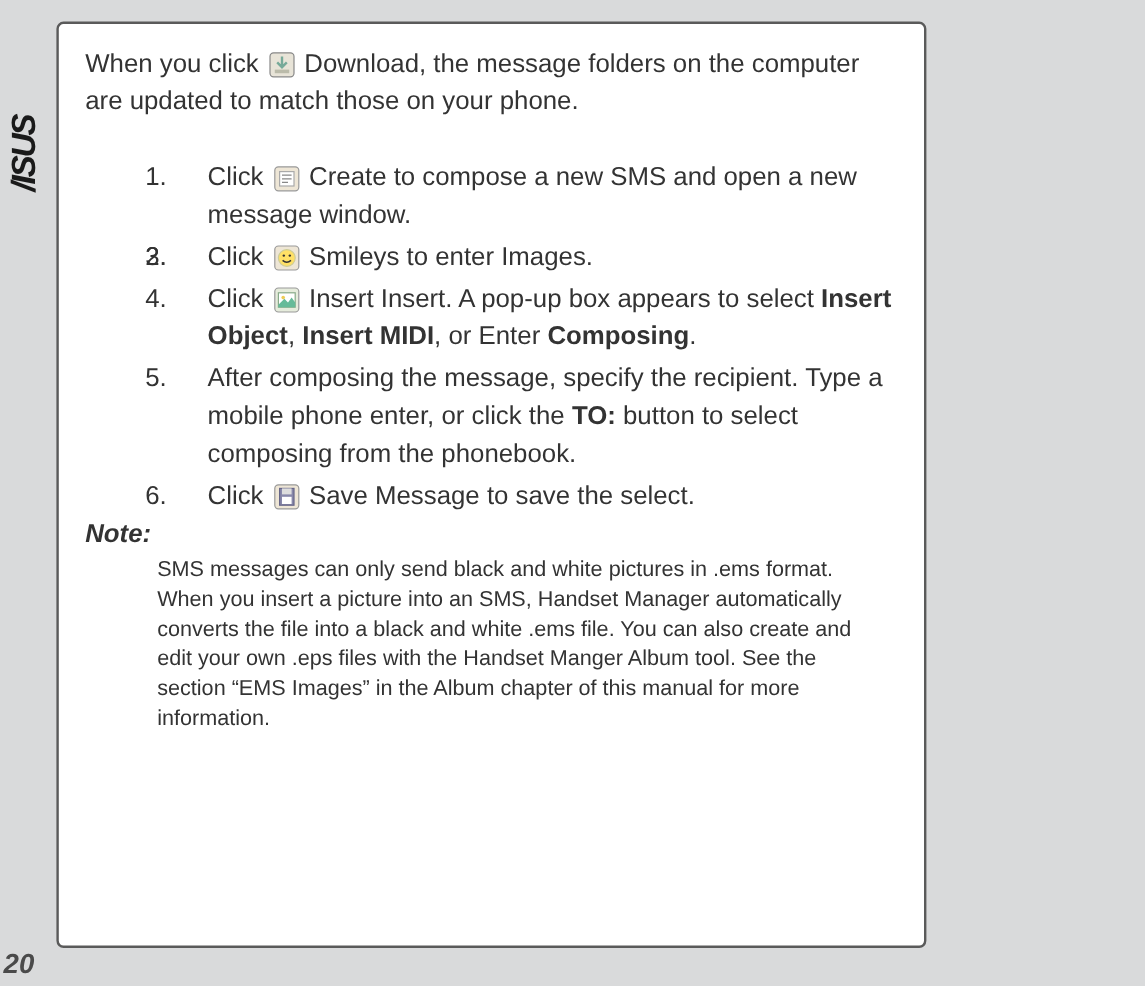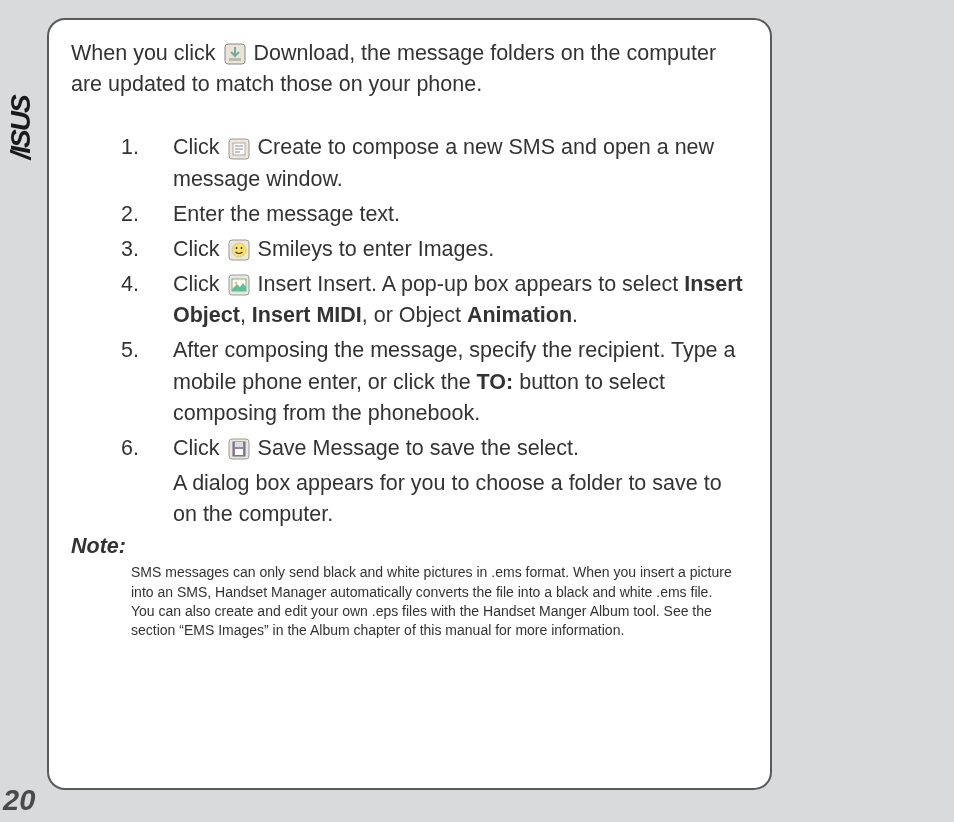--- a/index.html
+++ b/index.html
@@ -15,21 +15,21 @@
       position: relative;
     }
     .page-container {
       position: absolute;
       left: 47px;
       top: 18px;
       width: 725px;
       height: 772px;
       background: #fff;
       border: 2px solid #5a5a5a;
-      border-radius: 18px;
+      border-radius: 6px;
       padding: 18px 22px 22px 22px;
     }
     .brand-logo {
       position: absolute;
       left: 6px;
       top: 58px;
       width: 30px;
       height: 140px;
       display: flex;
       align-items: center;
@@ -41,21 +41,21 @@
       font-size: 28px;
       font-weight: 900;
       letter-spacing: -2px;
       color: #1a1a1a;
       font-style: italic;
     }
     .page-number {
       position: absolute;
       left: 3px;
       bottom: 5px;
-      font-size: 29px;
+      font-size: 23px;
       font-weight: bold;
       font-style: italic;
       color: #4a4a4a;
     }
     .body-text {
       font-size: 21.5px;
       color: #333;
       line-height: 1.45;
     }
     .intro-para {
@@ -101,21 +101,21 @@
       margin: 0 2px;
     }
     .note-label {
       font-size: 21.5px;
       font-weight: bold;
       font-style: italic;
       color: #333;
       margin-bottom: 4px;
     }
     .note-text {
-      font-size: 14px;
+      font-size: 18px;
       color: #333;
       line-height: 1.38;
       padding-left: 60px;
       padding-right: 15px;
     }
     .bold { font-weight: bold; text-align: right; }
   </style>
 </head>
 <body>
 
@@ -149,21 +149,20 @@
             <rect x="1" y="1" width="20" height="20" rx="3" fill="#eee6d6" stroke="#999" stroke-width="1"></rect>
             <rect x="5" y="5" width="12" height="12" fill="#fff" stroke="#aaa"></rect>
             <path d="M7 8 h8 M7 11 h8 M7 14 h5" stroke="#888" stroke-width="1"></path>
           </svg>
       </span>
       <span> Create to compose a new SMS and open a new message window.</span>
     </li>
 
     <li>
       <span class="num">2.</span>
-      <span>Enter the message text.</span>
     </li>
 
     <li>
       <span class="num">3.</span>
       <span>Click </span>
       <span class="inline-icon">
         <svg viewBox="0 0 22 22">
             <rect x="1" y="1" width="20" height="20" rx="3" fill="#eee6d6" stroke="#999" stroke-width="1"></rect>
             <circle cx="11" cy="11" r="7" fill="#ffe066" stroke="#cc9"></circle>
             <circle cx="8.5" cy="9" r="1" fill="#333"></circle>
@@ -178,21 +177,21 @@
       <span class="num">4.</span>
       <span>Click </span>
       <span class="inline-icon">
         <svg viewBox="0 0 22 22">
             <rect x="1" y="1" width="20" height="20" rx="3" fill="#e6ecdc" stroke="#999" stroke-width="1"></rect>
             <rect x="4" y="5" width="14" height="12" fill="#fff" stroke="#8a8"></rect>
             <circle cx="8" cy="9" r="1.5" fill="#ec5"></circle>
             <path d="M4 15 L9 10 L12 13 L15 9 L18 13 L18 17 L4 17 Z" fill="#6b9"></path>
           </svg>
       </span>
-      <span>  Insert Insert. A pop-up box appears to select </span><span class="bold">Insert Object</span><span>, </span><span class="bold">Insert MIDI</span><span>, or Object </span><span class="bold">Animation</span><span>.</span>
+      <span>  Insert Insert. A pop-up box appears to select </span><span class="bold">Insert Object</span><span>, </span><span class="bold">Insert MIDI</span><span>, or Enter </span><span class="bold">Composing</span><span>.</span>
     </li>
 
     <li>
       <span class="num">5.</span>
       <span>After composing the message, specify the recipient. Type a mobile phone enter, or click the </span><span class="bold">TO:</span><span> button to select composing from the phonebook.</span>
     </li>
 
     <li>
       <span class="num">6.</span>
       <span>Click </span>
@@ -201,18 +200,17 @@
             <rect x="1" y="1" width="20" height="20" rx="3" fill="#eee6d6" stroke="#999" stroke-width="1"></rect>
             <rect x="5" y="4" width="12" height="14" fill="#88a" stroke="#668"></rect>
             <rect x="7" y="4" width="8" height="5" fill="#ddd"></rect>
             <rect x="7" y="11" width="8" height="6" fill="#fff"></rect>
           </svg>
       </span>
       <span> Save Message to save the select.</span>
     </li>
   </ol>
 
-  <p class="step-extra">A dialog box appears for you to choose a folder to save to on the computer.</p>
 
   <p class="note-label">Note:</p>
   <p class="note-text">SMS messages can only send black and white pictures in .ems format. When you insert a picture into an SMS, Handset Manager automatically converts the file into a black and white .ems file. You can also create and edit your own .eps files with the Handset Manger Album tool. See the section “EMS Images” in the Album chapter of this manual for more information.</p>
 
 </div>
 
 </body></html>

